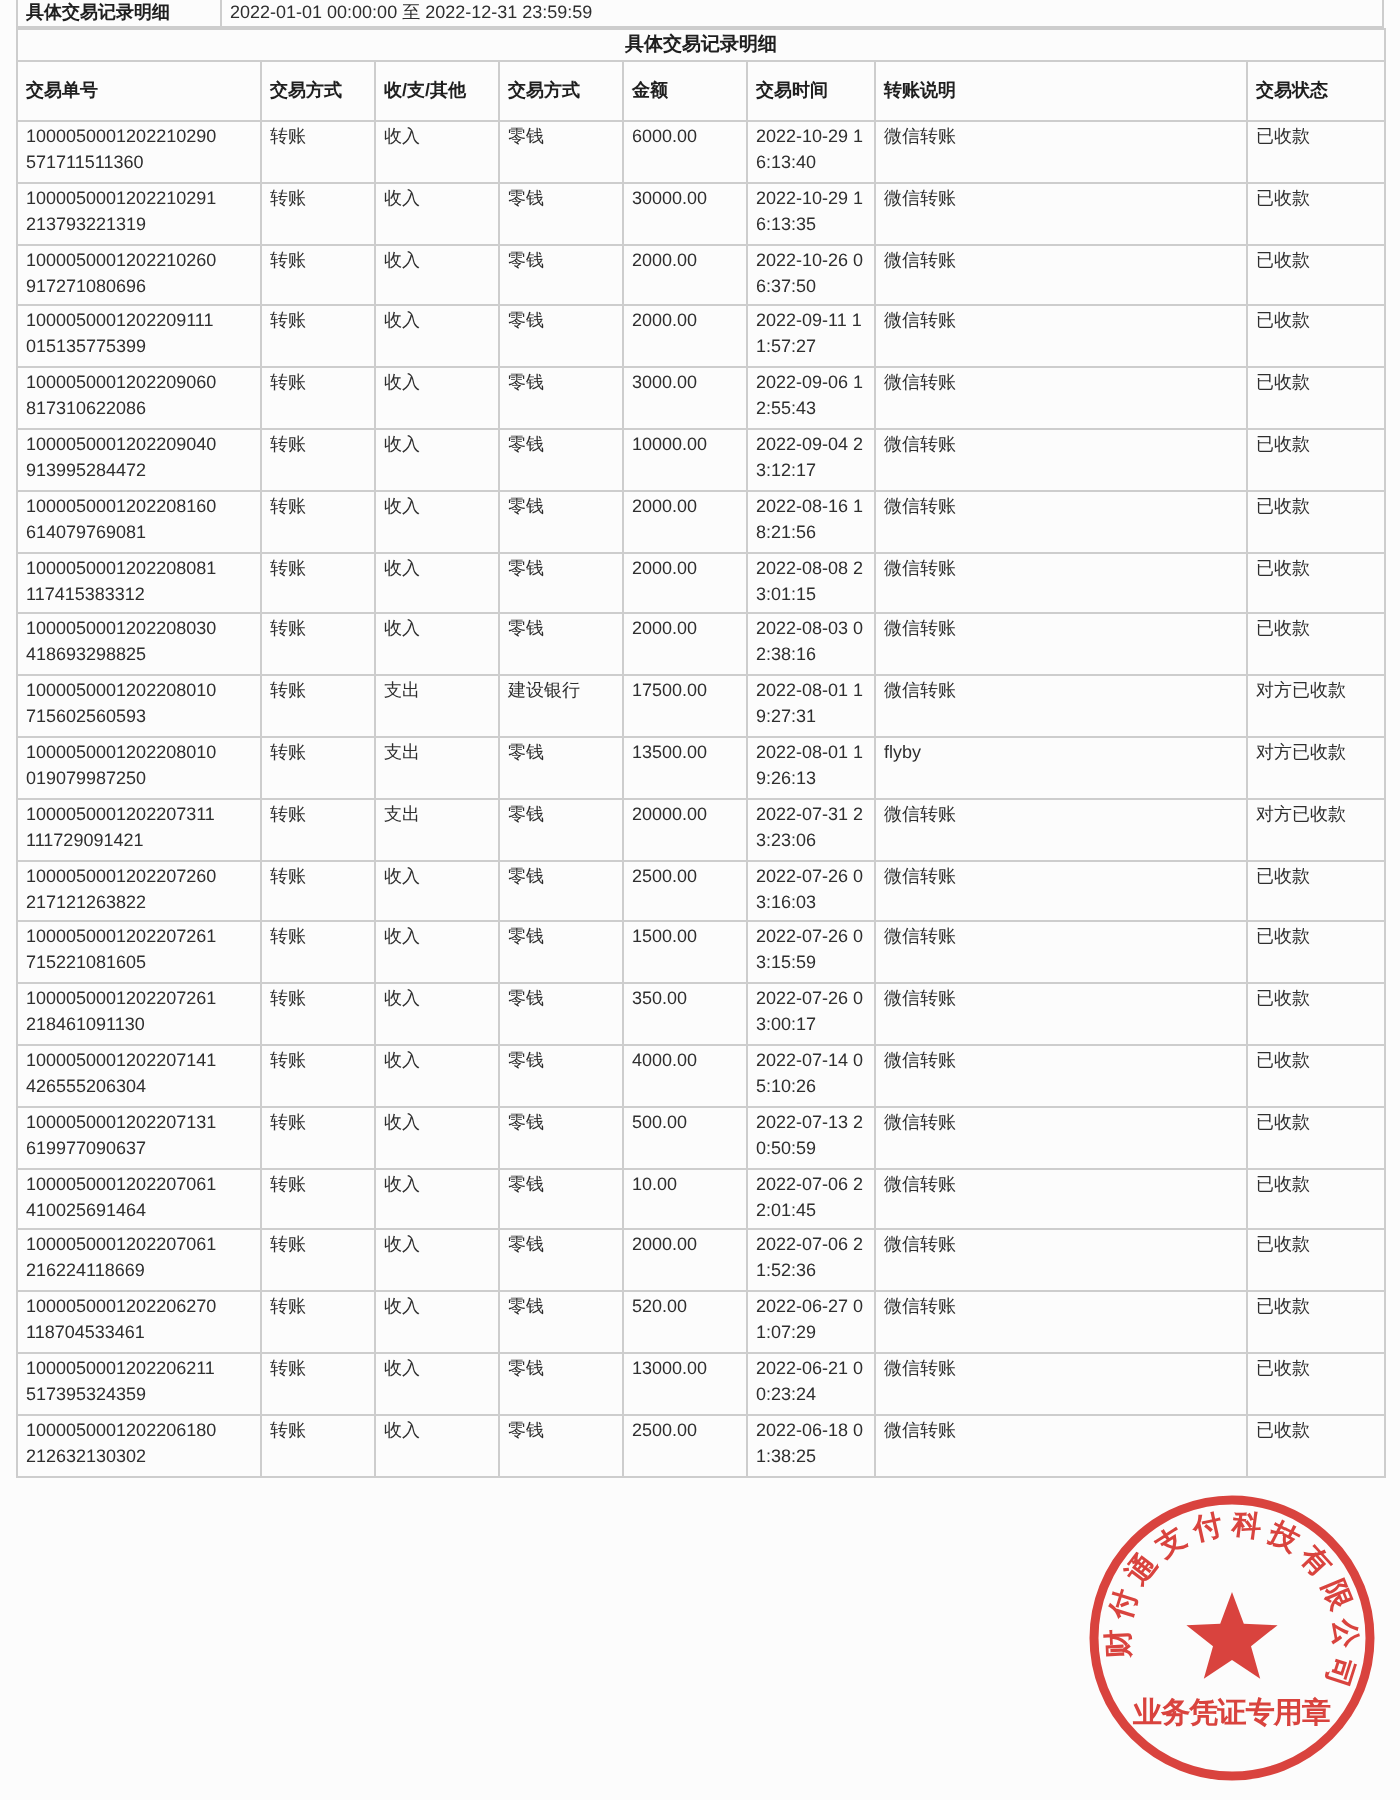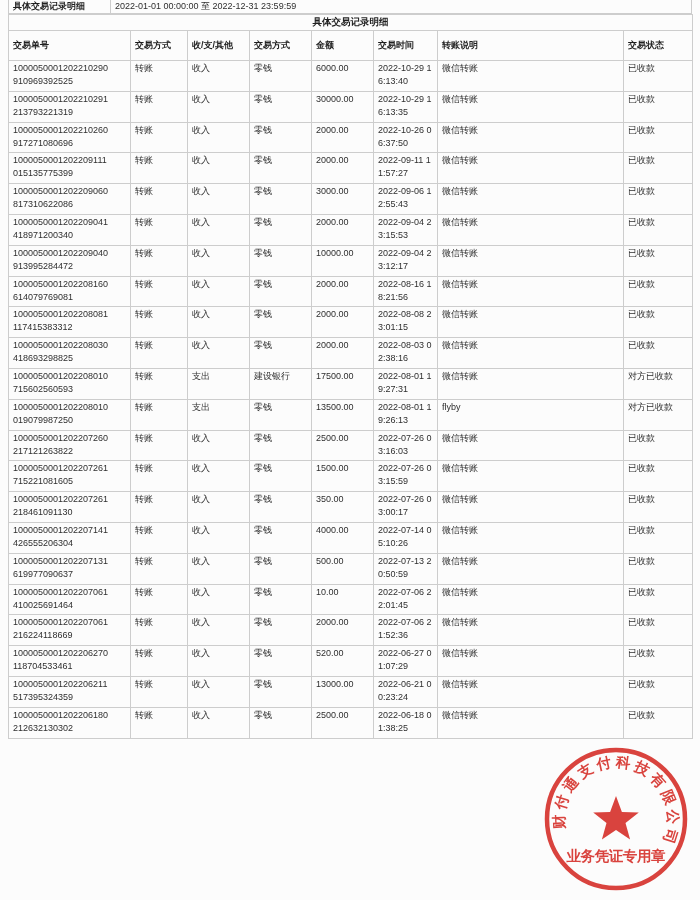--- a/index.html
+++ b/index.html
@@ -72,21 +72,21 @@
       <th>金额</th>
       <th>交易时间</th>
       <th>转账说明</th>
       <th>交易状态</th>
     </tr>
     </tbody>
       <tbody>
         <tr class="data-row">
           <td>
             <div>1000050001202210290</div>
-            <div>910969392525</div>
+            <div>571711511360</div>
           </td>
           <td>转账</td>
           <td>收入</td>
           <td>零钱</td>
           <td>6000.00</td>
           <td>
             <div>2022-10-29 1</div>
             <div>6:13:40</div>
           </td>
           <td>微信转账</td>
@@ -145,36 +145,20 @@
             <div>1000050001202209060</div>
             <div>817310622086</div>
           </td>
           <td>转账</td>
           <td>收入</td>
           <td>零钱</td>
           <td>3000.00</td>
           <td>
             <div>2022-09-06 1</div>
             <div>2:55:43</div>
-          </td>
-          <td>微信转账</td>
-          <td>已收款</td>
-        </tr>
-        <tr class="data-row">
-          <td>
-            <div>1000050001202209041</div>
-            <div>418971200340</div>
-          </td>
-          <td>转账</td>
-          <td>收入</td>
-          <td>零钱</td>
-          <td>2000.00</td>
-          <td>
-            <div>2022-09-04 2</div>
-            <div>3:15:53</div>
           </td>
           <td>微信转账</td>
           <td>已收款</td>
         </tr>
         <tr class="data-row">
           <td>
             <div>1000050001202209040</div>
             <div>913995284472</div>
           </td>
           <td>转账</td>
@@ -259,20 +243,36 @@
           </td>
           <td>转账</td>
           <td>支出</td>
           <td>零钱</td>
           <td>13500.00</td>
           <td>
             <div>2022-08-01 1</div>
             <div>9:26:13</div>
           </td>
           <td>flyby</td>
+          <td>对方已收款</td>
+        </tr>
+        <tr class="data-row">
+          <td>
+            <div>1000050001202207311</div>
+            <div>111729091421</div>
+          </td>
+          <td>转账</td>
+          <td>支出</td>
+          <td>零钱</td>
+          <td>20000.00</td>
+          <td>
+            <div>2022-07-31 2</div>
+            <div>3:23:06</div>
+          </td>
+          <td>微信转账</td>
           <td>对方已收款</td>
         </tr>
         <tr class="data-row">
           <td>
             <div>1000050001202207260</div>
             <div>217121263822</div>
           </td>
           <td>转账</td>
           <td>收入</td>
           <td>零钱</td>

